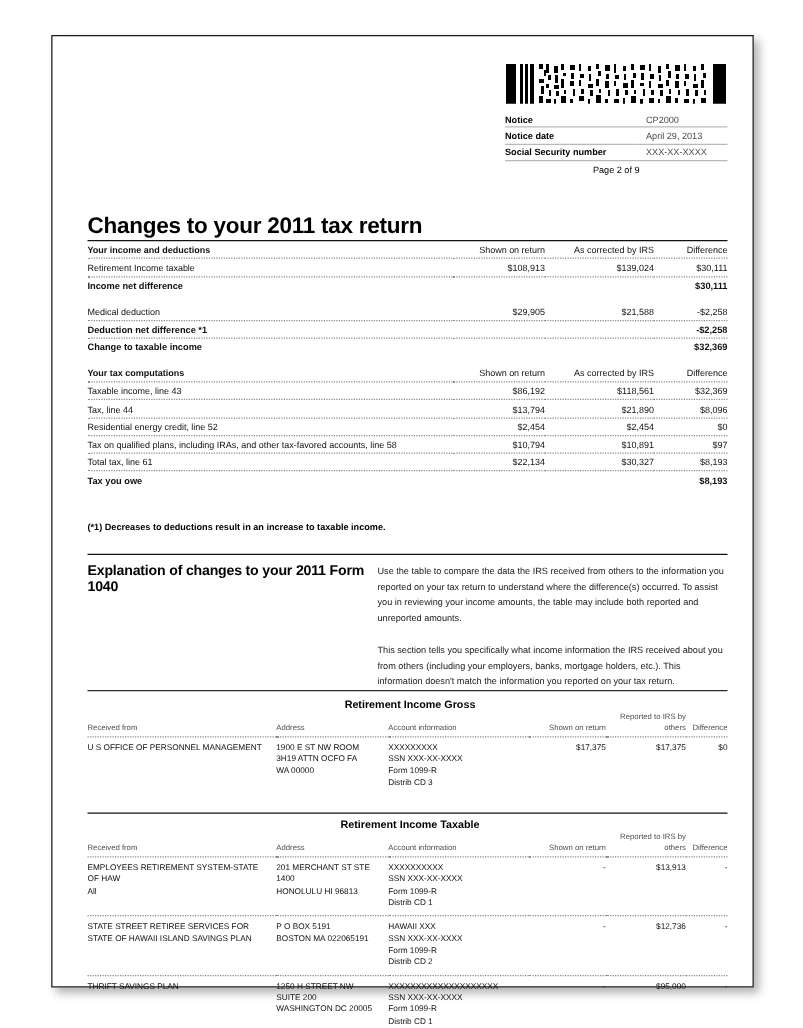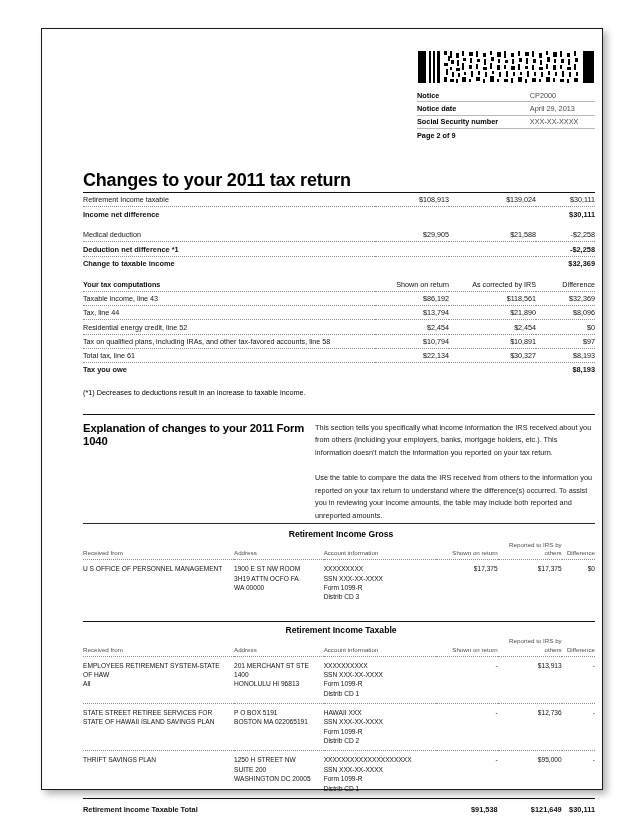--- a/index.html
+++ b/index.html
@@ -19,21 +19,21 @@
     left: 41px;
     top: 28px;
     width: 562px;
     height: 762px;
     background: #ffffff;
     border: 1.5px solid #1a1a1a;
     box-shadow: 4px 4px 7px rgba(0,0,0,0.30);
   }
   .page-inner {
     position: absolute;
-    left: 17px; top: 0;
+    left: 4px; top: 0;
     width: 100%; height: 100%;
     padding: 22px 24px 0 24px;
   }
 
   
   .topblock {
     width: 178px;
     margin-left: auto;
   }
   .barcode {
@@ -49,21 +49,21 @@
   .info-table td {
     font-size: 7.3px;
     padding: 2.6px 0 2.2px 0;
     border-bottom: 0.6px solid #b9b9b9;
     vertical-align: bottom;
     line-height: 1.05;
   }
   .info-table tr.last td { border-bottom: none; }
   .info-label { font-weight: bold; color: #000; white-space: nowrap; }
   .info-value { color: #4a4a4a; padding-left: 8px !important; }
-  .page-of { font-size: 7.6px; font-weight: bold; padding-top: 3px !important; }
+  .page-of { font-size: 7.6px; font-weight: normal; padding-top: 3px !important; text-align: center; }
 
   
   .section-title {
     font-size: 18px;
     font-weight: bold;
     letter-spacing: -0.2px;
     margin-top: 28px;
     padding-bottom: 1px;
   }
   .rule-thick { border-bottom: 1.6px solid #111; }
@@ -95,22 +95,22 @@
     font-size: 7.3px;
     font-weight: bold;
     color: #000;
     text-align: left;
   }
   tr.bold td { font-weight: bold; font-size: 7.4px; }
   tr.spacer td { height: 7px; border: none; padding: 0; }
 
   .footnote {
     font-size: 7.3px;
-    font-weight: normal;
-    margin-top: 11px;
+    font-weight: bold;
+    margin-top: 26px;
   }
 
   
   .explain-wrap { margin-top: 17px; }
   .explain {
     display: flex;
     align-items: flex-start;
     padding-top: 7px;
   }
   .explain-head {
@@ -314,20 +314,26 @@
 
     <table class="fin">
       <colgroup>
         <col style="width:57%">
           <col style="width:14.5%">
           <col style="width:17%">
           <col style="width:11.5%">
       </colgroup>
       <tbody>
         <tr class="dotted">
+          <td class="hdr-label">Your income and deductions</td>
+          <td class="hdr">Shown on return</td>
+          <td class="hdr">As corrected by IRS</td>
+          <td class="hdr">Difference</td>
+        </tr>
+        <tr class="dotted">
           <td class="c-label">Retirement Income taxable</td>
           <td class="c-num">$108,913</td>
           <td class="c-num">$139,024</td>
           <td class="c-num">$30,111</td>
         </tr>
         <tr class="bold">
           <td class="c-label">Income net difference</td>
           <td class="c-num"></td>
           <td class="c-num"></td>
           <td class="c-num">$30,111</td>
@@ -411,22 +417,22 @@
         </tr>
       </tbody>
     </table>
 
     <div class="footnote">(*1)  Decreases to deductions result in an increase to taxable income.</div>
 
     <div class="explain-wrap rule-thick"></div>
     <div class="explain rule-thin">
       <div class="explain-head">Explanation of changes to your 2011 Form 1040</div>
       <div class="explain-body">
+        <p>Use the table to compare the data the IRS received from others to the information you reported on your tax return to understand where the difference(s) occurred. To assist you in reviewing your income amounts, the table may include both reported and unreported amounts.</p>
         <p>This section tells you specifically what income information the IRS received about you from others (including your employers, banks, mortgage holders, etc.). This information doesn't match the information you reported on your tax return.</p>
-        <p>Use the table to compare the data the IRS received from others to the information you reported on your tax return to understand where the difference(s) occurred. To assist you in reviewing your income amounts, the table may include both reported and unreported amounts.</p>
       </div>
     </div>
 
     <div class="payer-section">
       <div class="payer-title">Retirement Income Gross</div>
       <table class="payer">
         <colgroup>
           <col style="width:29.5%">
             <col style="width:17.5%">
             <col style="width:22%">

